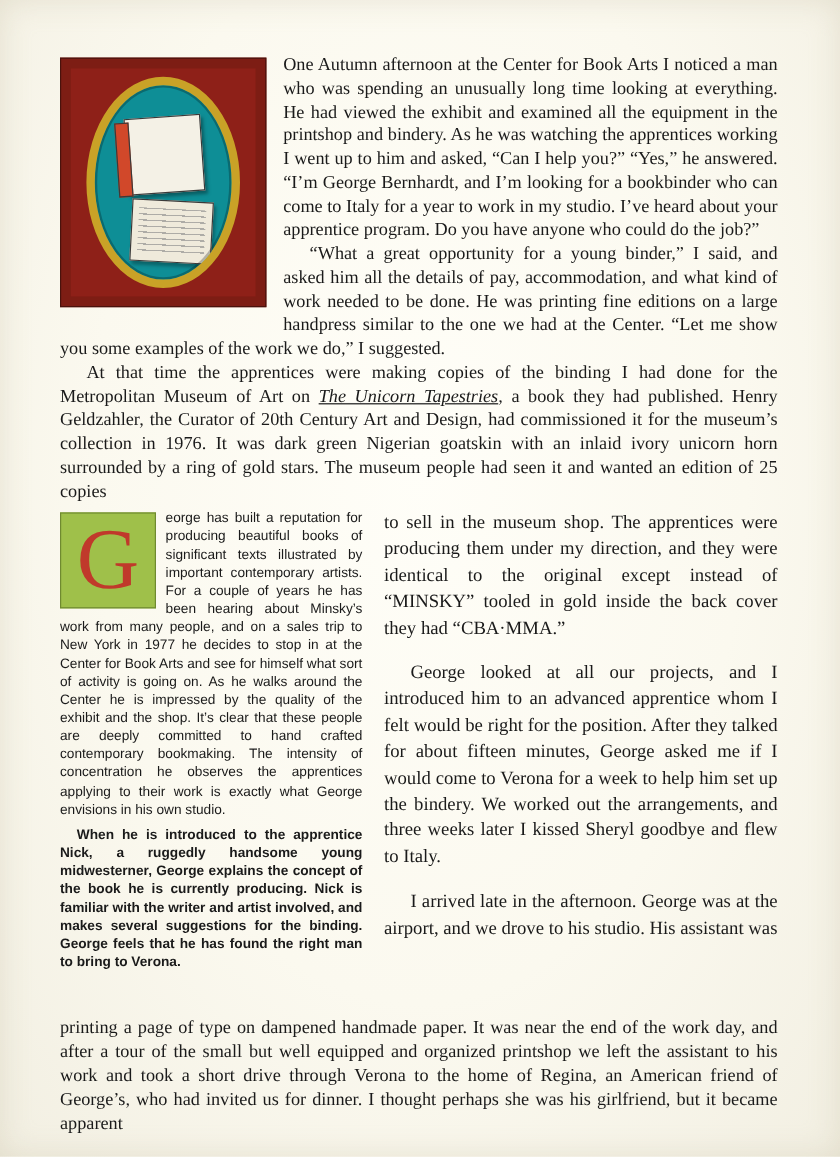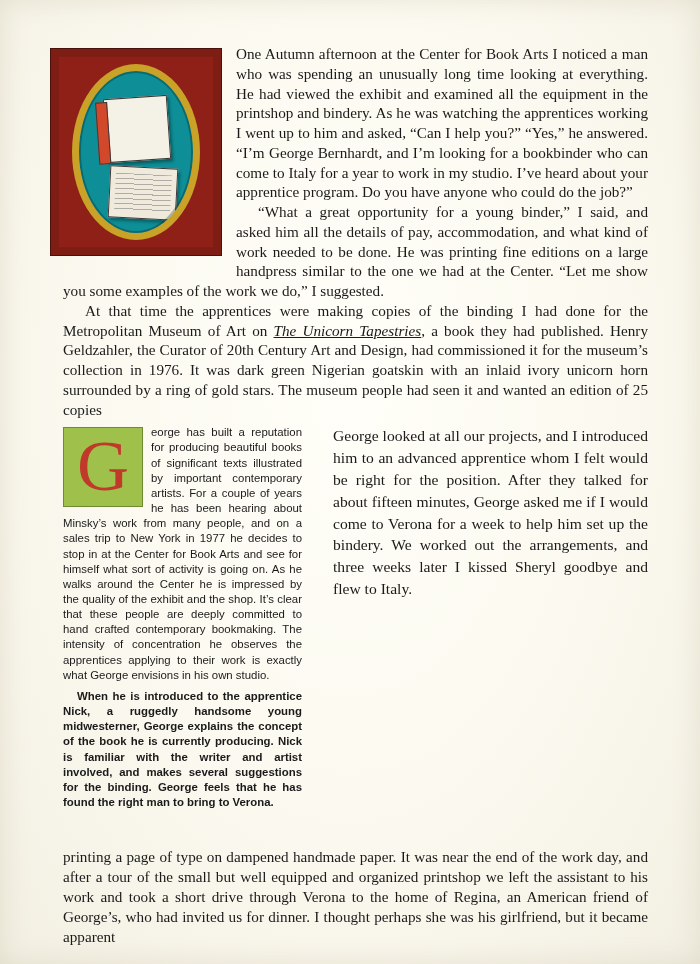--- a/index.html
+++ b/index.html
@@ -110,21 +110,20 @@
     opacity: .65;
   }
 
   p {
     margin: 0;
     font-size: 15.2px;
     line-height: 1.30;
     text-align: justify;
     text-justify: inter-word;
     hyphens: auto;
-    padding-left: 13px;
   }
   p.indent { text-indent: 22px; }
   .dropcap-line {
     font-size: 15.2px;
   }
   .dropcap {
     font-size: 15.2px;
   }
   em { font-style: italic; text-decoration: underline; }
 
@@ -215,20 +214,22 @@
     <div class="col-left">
       <div class="sidebar-text">
         <p><span class="side-initial-wrap">
               <span class="side-initial">G</span>
             </span><span>eorge has built a reputation for producing beautiful books of significant texts illustrated by important contemporary artists. For a couple of years he has been hearing about Minsky’s work from many people, and on a sales trip to New York in 1977 he decides to stop in at the Center for Book Arts and see for himself what sort of activity is going on. As he walks around the Center he is impressed by the quality of the exhibit and the shop. It’s clear that these people are deeply committed to hand crafted contemporary bookmaking. The intensity of concentration he observes the apprentices applying to their work is exactly what George envisions in his own studio.</span></p>
         <p style="text-indent:14px">When he is introduced to the apprentice Nick, a ruggedly handsome young midwesterner, George explains the concept of the book he is currently producing. Nick is familiar with the writer and artist involved, and makes several suggestions for the binding. George feels that he has found the right man to bring to Verona.</p>
       </div>
     </div>
 
     <div class="col-right">
+      <p>to sell in the museum shop. The apprentices were producing them under my direction, and they were identical to the original except instead of “MINSKY” tooled in gold inside the back cover they had “CBA·MMA.”</p>
       <p>George looked at all our projects, and I introduced him to an advanced apprentice whom I felt would be right for the position. After they talked for about fifteen minutes, George asked me if I would come to Verona for a week to help him set up the bindery. We worked out the arrangements, and three weeks later I kissed Sheryl goodbye and flew to Italy.</p>
+      <p>I arrived late in the afternoon. George was at the airport, and we drove to his studio. His assistant was</p>
     </div>
   </div>
 
   <div class="bottom-block">
     <p>printing a page of type on dampened handmade paper. It was near the end of the work day, and after a tour of the small but well equipped and organized printshop we left the assistant to his work and took a short drive through Verona to the home of Regina, an American friend of George’s, who had invited us for dinner. I thought perhaps she was his girlfriend, but it became apparent</p>
   </div>
 </div>
 
 </body></html>

